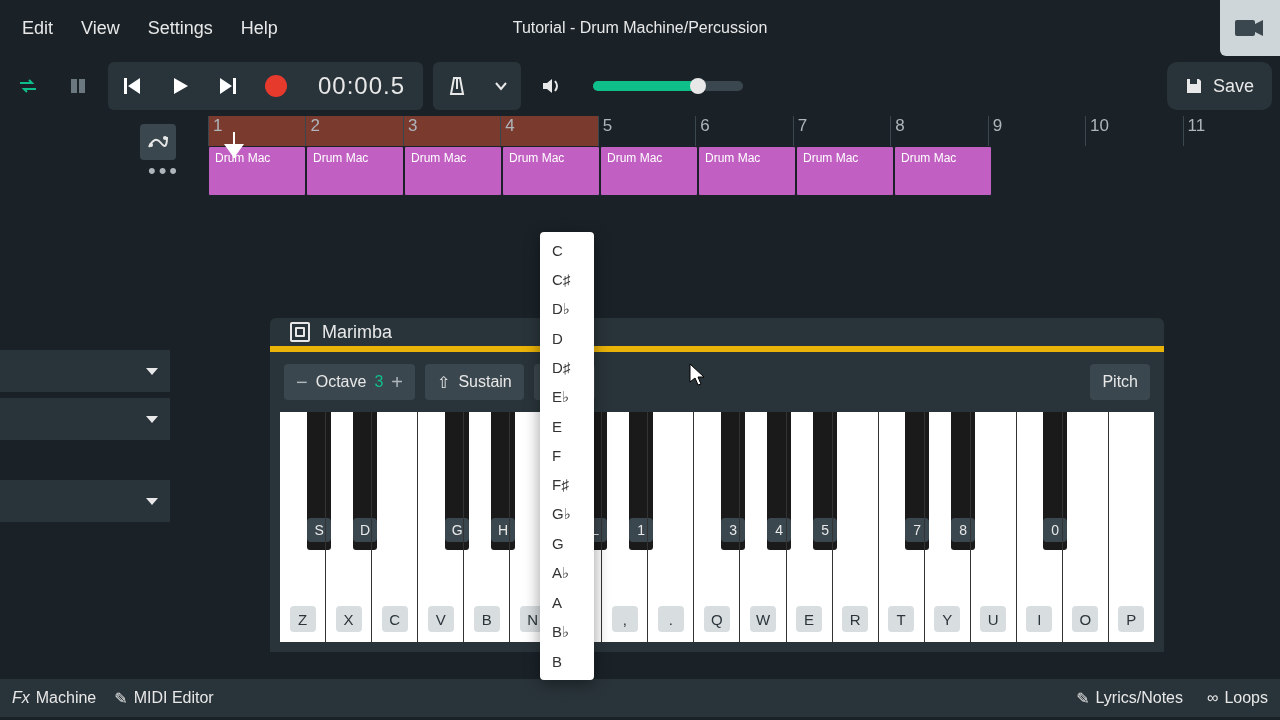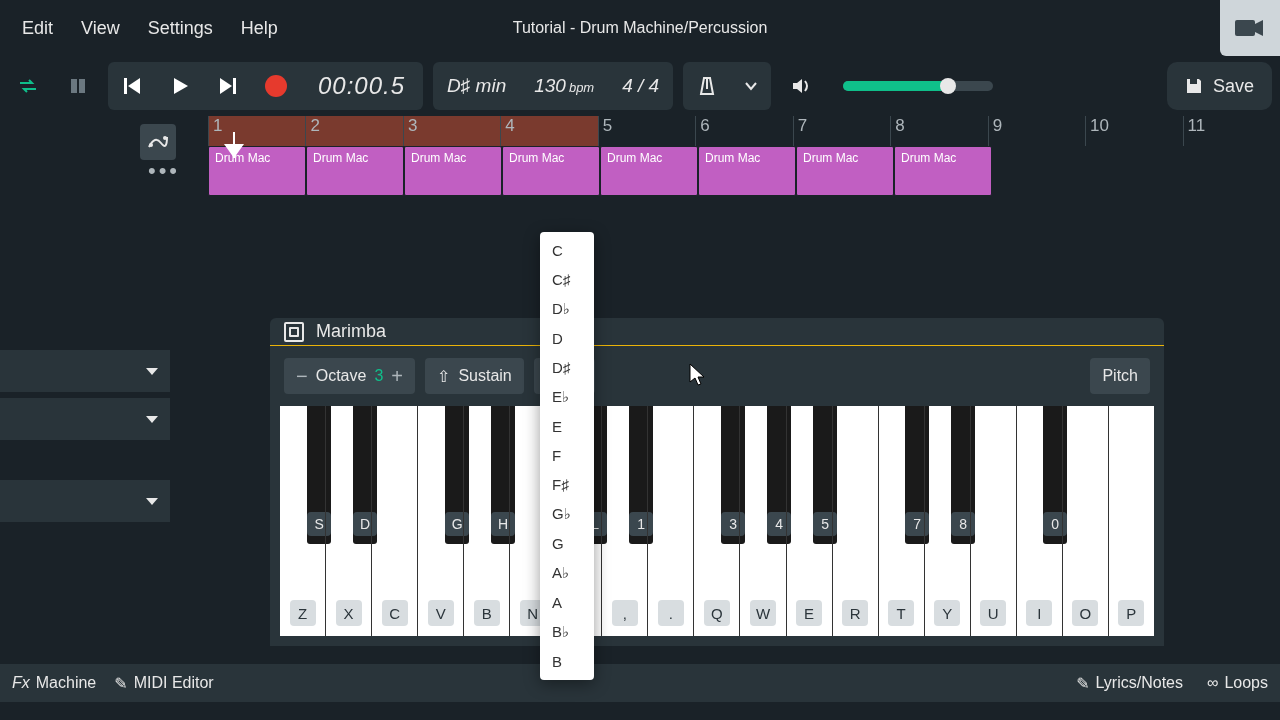--- a/index.html
+++ b/index.html
@@ -6,21 +6,21 @@
 html, body { width: 1280px; height: 720px; background: #1a2228; color: #e8e8e8; overflow: hidden; position: relative; }
 
 
 .menubar { display: flex; align-items: center; height: 56px; padding: 0 8px; }
 .menubar .menu-item { padding: 8px 14px; font-size: 18px; cursor: pointer; }
 .menubar .title { position: absolute; left: 50%; transform: translateX(-50%); font-size: 16px; }
 .corner-btn { position: absolute; right: 0; top: 0; background: #cfd6da; color: #3b474e; height: 56px; width: 60px; display: flex; align-items: center; justify-content: center; border-radius: 0 0 0 6px; }
 
 
 .toolbar { display: flex; align-items: center; height: 60px; padding: 6px 8px; gap: 10px; }
-.toolbar .seg { background: #29343a; border-radius: 6px; display: flex; align-items: center; height: 48px; font-style: italic; }
+.toolbar .seg { background: #29343a; border-radius: 6px; display: flex; align-items: center; height: 48px; }
 .toolbar .btn { width: 48px; height: 48px; display: flex; align-items: center; justify-content: center; cursor: pointer; }
 .toolbar .btn.small { width: 40px; }
 .toolbar .time { font-size: 24px; padding: 0 18px; font-weight: 500; letter-spacing: 1px; }
 .toolbar .text { font-size: 19px; padding: 0 14px; }
 .toolbar .bpm-unit { font-size: 13px; margin-left: 3px; }
 .record-dot { width: 22px; height: 22px; border-radius: 50%; background: #e63a2d; }
 .vol-slider { width: 150px; height: 10px; background: #3b474e; border-radius: 5px; position: relative; margin: 0 12px; }
 .vol-fill { position: absolute; left: 0; top: 0; bottom: 0; width: 70%; background: #0fbf8a; border-radius: 5px; }
 .vol-thumb { position: absolute; left: 70%; top: 50%; transform: translate(-50%, -50%); width: 16px; height: 16px; border-radius: 50%; background: #e8e8e8; }
 .spacer { flex: 1; }
@@ -40,21 +40,21 @@
 .clips { display: flex; }
 .clip { width: 98px; height: 50px; background: #c15fc2; border: 1px solid #1a2228; border-radius: 2px; padding: 4px 6px; font-size: 12px; color: #fff; overflow: hidden; white-space: nowrap; }
 
 
 .sidebar { position: absolute; left: 0; top: 350px; width: 170px; }
 .side-dd { height: 42px; background: #29343a; margin-bottom: 6px; display: flex; align-items: center; justify-content: flex-end; padding-right: 12px; }
 .dd-arrow { width: 0; height: 0; border-left: 6px solid transparent; border-right: 6px solid transparent; border-top: 7px solid #e8e8e8; }
 
 
 .instrument { position: absolute; left: 270px; top: 318px; right: 116px; background: #29343a; border-radius: 6px 6px 0 0; }
-.inst-header { display: flex; align-items: center; height: 28px; padding: 0 14px; gap: 12px; border-bottom: 1px solid #eab308; }
+.inst-header { display: flex; align-items: center; height: 34px; padding: 0 20px; gap: 12px; border-bottom: 6px solid #eab308; }
 .inst-icon { width: 20px; height: 20px; border: 2px solid #e8e8e8; border-radius: 2px; position: relative; }
 .inst-icon::after { content: ""; position: absolute; inset: 3px; border: 2px solid #e8e8e8; border-radius: 1px; }
 .inst-name { font-size: 18px; }
 .inst-controls { display: flex; align-items: center; gap: 10px; padding: 12px 14px; }
 .ctrl { background: #3b474e; border-radius: 4px; height: 36px; display: flex; align-items: center; padding: 0 12px; font-size: 16px; gap: 8px; cursor: pointer; }
 .ctrl .num { color: #0fbf8a; }
 .ctrl .pm { font-size: 20px; color: #aeb6bb; cursor: pointer; }
 .pitch-btn { margin-left: auto; }
 
 
@@ -67,21 +67,21 @@
 .black-key .key-label { background: #3b474e; color: #e8e8e8; width: 24px; height: 24px; font-size: 14px; }
 
 
 .note-dropdown { position: absolute; left: 540px; top: 232px; width: 54px; background: #fff; color: #333; border-radius: 4px; box-shadow: 0 4px 16px rgba(0,0,0,0.4); z-index: 100; padding: 4px 0; }
 .note-dropdown .opt { padding: 6px 12px; font-size: 15px; cursor: pointer; }
 
 
 .cursor { position: absolute; left: 688px; top: 362px; z-index: 101; }
 
 
-.bottombar { position: absolute; bottom: 18px; left: 0; right: 0; height: 38px; background: #29343a; display: flex; align-items: center; padding: 16px 12px; gap: 18px; font-size: 16px; }
+.bottombar { position: absolute; bottom: 3px; left: 0; right: 0; height: 38px; background: #29343a; display: flex; align-items: center; padding: 16px 12px; gap: 18px; font-size: 16px; }
 .bottombar .bitem { display: flex; align-items: center; gap: 6px; cursor: pointer; }
 .bottombar .right { margin-left: auto; display: flex; gap: 24px; }
 
 svg { display: block; }
 </style>
 </head>
 <body>
 
 <div class="menubar">
   <div class="menu-item">Edit</div>
@@ -127,25 +127,20 @@
           <rect x="15" y="2" width="3" height="16" fill="#fff"></rect>
           <path d="M2 2 L14 10 L2 18 Z" fill="#fff"></path>
         </svg>
       </div>
     <div class="btn">
         <div class="record-dot"></div>
       </div>
     <div class="time">00:00.5</div>
   </div>
 
-  <div class="seg">
-    <div class="text">D♯ min</div>
-    <div class="text"><span>130</span><span class="bpm-unit">bpm</span></div>
-    <div class="text">4 / 4</div>
-  </div>
 
   <div class="seg">
     <div class="btn">
         <svg width="22" height="22" viewBox="0 0 22 22">
           <path d="M8 3 L14 3 L17 19 L5 19 Z M11 3 L11 14" stroke="#e8e8e8" stroke-width="2" fill="none"></path>
         </svg>
       </div>
     <div class="btn small">
         <svg width="14" height="10" viewBox="0 0 14 10">
           <path d="M2 2 L7 8 L12 2" stroke="#e8e8e8" stroke-width="2" fill="none"></path>

